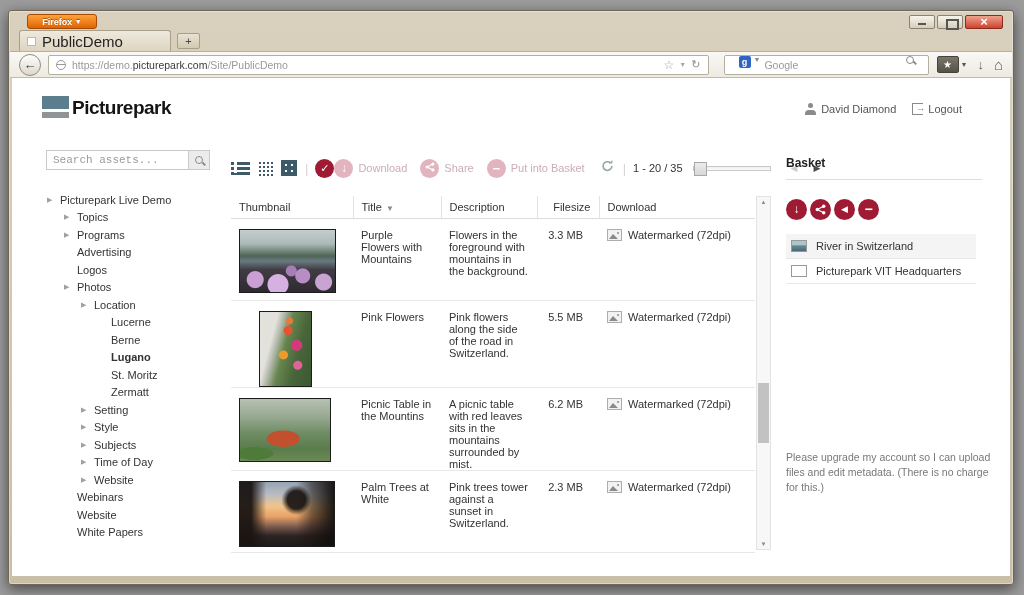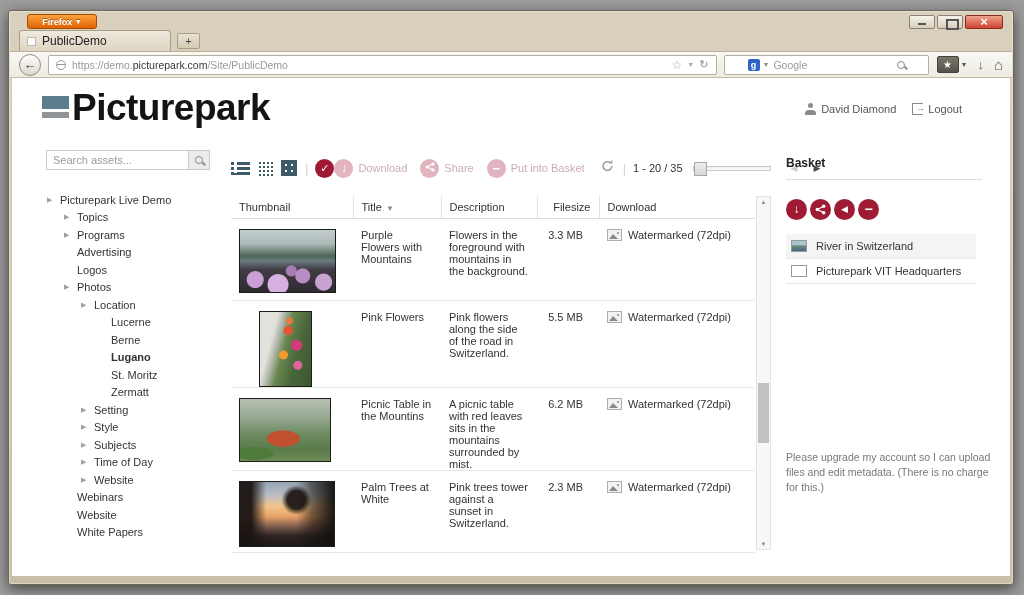--- a/index.html
+++ b/index.html
@@ -8,63 +8,63 @@
   
   .window{position:absolute;left:8px;top:10px;width:1006px;height:575px;background:linear-gradient(#d9d0bd,#c9bfa6);border:1px solid #6e6757;border-radius:3px;box-shadow:0 4px 14px rgba(0,0,0,.55),inset 0 0 0 1px rgba(255,255,255,.35)}
   .firefox-btn{position:absolute;left:18px;top:3px;width:70px;height:15px;background:linear-gradient(#fca33b,#e06305);border:1px solid #a54a02;border-radius:3px;color:#fff;font-size:9px;font-weight:bold;text-align:center;line-height:13px;text-shadow:0 -1px 0 rgba(0,0,0,.35)}
   .firefox-btn .caret{font-size:7px;vertical-align:1px}
   .win-controls{position:absolute;right:10px;top:4px;display:flex}
   .wc{width:26px;height:14px;border:1px solid #8a8374;background:linear-gradient(#f7f4ec,#d6cdb8);margin-left:2px;position:relative;border-radius:2px}
   .wc-min::after{content:"";position:absolute;left:8px;right:8px;bottom:3px;height:2px;background:#555}
   .wc-max::after{content:"";position:absolute;left:8px;top:3px;width:9px;height:7px;border:2px solid #555}
   .wc-close{width:38px;background:linear-gradient(#efa28c,#ce4330);border-color:#8c2a1c}
   .wc-close::after{content:"×";position:absolute;left:0;right:0;top:-2px;text-align:center;color:#fff;font-weight:bold;font-size:13px}
-  .tab{position:absolute;left:10px;top:19px;width:152px;height:21px;background:linear-gradient(#eee9dd,#ddd5c1);border:1px solid #a99f88;border-bottom:none;border-radius:3px 3px 0 0;display:flex;align-items:center;padding:0 7px;font-size:12px;color:#222}
+  .tab{position:absolute;left:10px;top:19px;width:152px;height:21px;background:linear-gradient(#eee9dd,#ddd5c1);border:1px solid #a99f88;border-bottom:none;border-radius:3px 3px 0 0;display:flex;align-items:center;padding:0 7px;font-size:15px;color:#222}
   .tab-favicon{width:9px;height:9px;border:1px solid #b9b9b9;background:#fff;margin-right:6px;flex:none}
   .newtab{position:absolute;left:168px;top:22px;width:23px;height:16px;background:linear-gradient(#e8e2d3,#d3cab3);border:1px solid #a99f88;border-radius:2px;font-size:11px;color:#444;text-align:center;line-height:14px}
   .navbar{position:absolute;left:1px;right:1px;top:40px;height:27px;background:linear-gradient(#f9f8f4,#edeae1);border-top:1px solid #b9b09a;border-bottom:1px solid #c4bba6;display:flex;align-items:center;padding:0 9px}
   .back-btn{width:22px;height:22px;border-radius:50%;background:linear-gradient(#fefefe,#dcd8cd);border:1px solid #958c77;color:#333;font-size:13px;font-weight:bold;text-align:center;line-height:19px;margin-right:7px;flex:none}
   .url-field{flex:1;height:20px;background:#fff;border:1px solid #b5afa0;border-radius:2px;display:flex;align-items:center;padding:0 7px;font-size:10.5px;overflow:hidden}
   .globe-icon{width:10px;height:10px;border:1px solid #9a9a9a;border-radius:50%;margin-right:6px;flex:none;position:relative}
   .globe-icon::after{content:"";position:absolute;left:0;right:0;top:3px;height:1px;background:#9a9a9a}
   .url-pre,.url-path{color:#9a9a9a}
   .url-domain{color:#3a3a3a}
   .url-right{margin-left:auto;display:flex;align-items:center;color:#a8a8a8;font-size:10px;gap:5px}
-  .search-field{width:205px;height:20px;background:#fff;border:1px solid #b5afa0;border-radius:2px;display:flex;align-items:center;margin-left:7px;padding:0 23px;flex:none}
+  .search-field{width:205px;height:20px;background:#fff;border:1px solid #b5afa0;border-radius:2px;display:flex;margin-left:15px;padding:0 14px;flex:none}
   .g-icon{width:12px;height:12px;background:#2f63c4;border-radius:2px;color:#fff;font-size:9px;font-weight:bold;text-align:center;line-height:12px;flex:none}
   .g-icon::after{content:"g"}
   .sf-caret{font-size:7px;color:#888;margin:0 4px 0 3px}
   .search-input{border:none;outline:none;flex:1;font-size:10.5px;min-width:0;font-family:"Liberation Sans",sans-serif}
   .search-input::placeholder{color:#9a9a9a}
   .mag-icon{width:8px;height:8px;border:1.5px solid #8a8a8a;border-radius:50%;position:relative;flex:none}
   .mag-icon::after{content:"";position:absolute;width:4px;height:1.5px;background:#8a8a8a;right:-4px;bottom:-1px;transform:rotate(45deg)}
   .nav-right{display:flex;align-items:center;margin-left:8px;gap:10px;flex:none}
   .bm-btn{width:22px;height:17px;background:linear-gradient(#7a7668,#55524a);border:1px solid #45423a;border-radius:2px;color:#fff;font-size:10px;text-align:center;line-height:16px}
   .bm-caret{font-size:7px;color:#666;margin-left:-6px}
   .dl-arrow{font-size:13px;font-weight:bold;color:#5a5a5a}
   .home-glyph{font-size:15px;color:#5a5a5a}
 
   
   .page{position:absolute;left:3px;right:3px;top:67px;bottom:8px;background:#fff;overflow:hidden}
   .logo{position:absolute;left:30px;top:15px;display:flex}
   .logo-mark{width:27px;height:25px;margin-right:3px;position:relative}
   .logo-mark::before{content:"";position:absolute;left:0;top:3px;width:27px;height:13px;background:#5b7e8e}
   .logo-mark::after{content:"";position:absolute;left:0;top:19px;width:27px;height:6px;background:#8f9496}
-  .logo-text{font-size:37px;font-weight:bold;color:#141414;letter-spacing:-.5px;line-height:29px}
+  .logo-text{font-size:19px;font-weight:bold;color:#141414;letter-spacing:-.5px;line-height:29px}
   .user-area{position:absolute;right:48px;top:25px;display:flex;align-items:center;font-size:11px;color:#555}
   .person-icon{width:11px;height:12px;position:relative;margin-right:5px}
   .person-icon::before{content:"";position:absolute;left:3px;top:0;width:5px;height:5px;border-radius:50%;background:#8a8a8a}
   .person-icon::after{content:"";position:absolute;left:0;bottom:0;width:11px;height:5px;border-radius:4px 4px 0 0;background:#8a8a8a}
   .logout-icon{width:11px;height:12px;border:1.5px solid #8a8a8a;border-right:none;position:relative;margin:0 5px 0 16px}
   .logout-icon::after{content:"→";position:absolute;left:3px;top:-1px;font-size:9px;color:#8a8a8a}
 
   
   .sidebar{position:absolute;left:34px;top:72px;width:182px}
   .search-row{display:flex}
-  .asset-search{width:143px;height:20px;border:1px solid #c9c9c9;font-size:11px;padding:0 6px;color:#555;outline:none;font-family:Liberation Sans, sans-serif}
+  .asset-search{width:143px;height:20px;border:1px solid #c9c9c9;font-size:11px;padding:0 6px;color:#555;outline:none;font-family:Liberation Mono, monospace}
   .asset-search::placeholder{color:#9a9a9a}
   .search-btn{width:21px;height:20px;background:#ececec;border:1px solid #c9c9c9;border-left:none;display:flex;align-items:center;justify-content:center}
   .tree{margin-top:21px;font-size:11px;color:#333}
   .ti{height:17.5px;display:flex;align-items:center;white-space:nowrap}
   .arr{width:10px;flex:none;font-size:7px;color:#a0a0a0;margin-right:3px}
   .arr.show::before{content:"▶"}
   .lv0{padding-left:1px}.lv1{padding-left:18px}.lv2{padding-left:35px}.lv3{padding-left:52px}
   .ti.sel{font-weight:bold}
 
   

